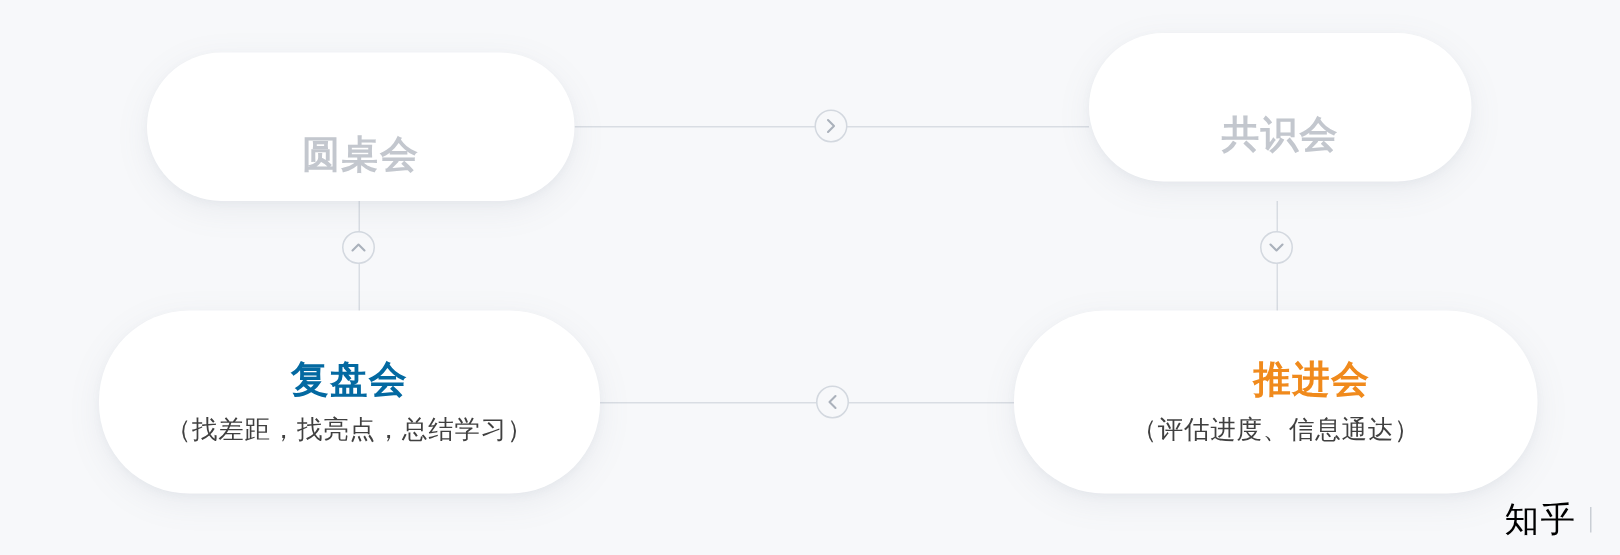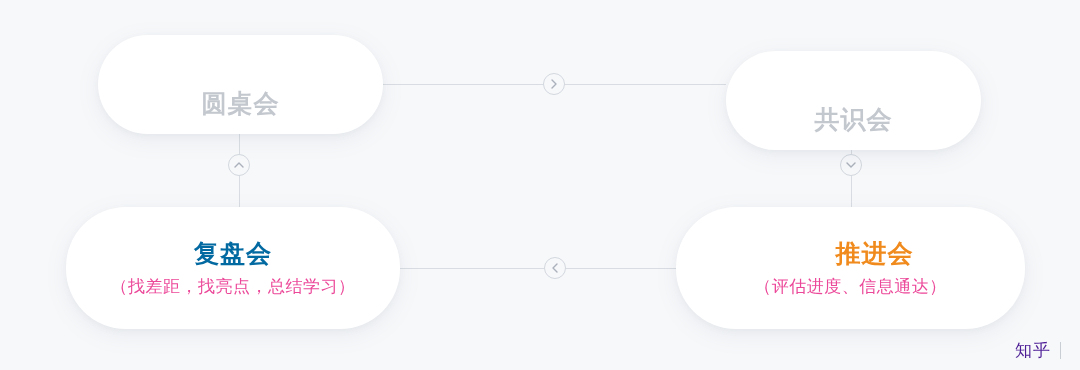--- a/index.html
+++ b/index.html
@@ -64,51 +64,51 @@
                 0 2px 6px rgba(120, 130, 150, 0.06);
   }
   .node-title {
     font-size: 25px;
     font-weight: bold;
     letter-spacing: 1px;
     line-height: 1.2;
   }
   .node-sub {
     font-size: 17px;
-    color: #ec4899;
+    color: #404040;
     margin-top: 8px;
     letter-spacing: 0.5px;
     line-height: 1.3;
   }
 
   .title-muted { color: #c3c7ce; margin-top: 36px; }
   .title-blue  { color: #0369a1; }
   .title-orange{ color: #f08a1c; margin-left: 48px; }
 
   
   #node-roundtable   { left: 98px;  top: 35px;  width: 285px; height: 99px; }
-  #node-consensus    { left: 726px; top: 51px;  width: 255px; height: 99px; }
+  #node-consensus    { left: 726px; top: 22px;  width: 255px; height: 99px; }
   #node-review       { left: 66px;  top: 207px; width: 334px; height: 122px; }
   #node-promotion    { left: 676px; top: 207px; width: 349px; height: 122px; }
 
   
   .watermark {
     position: absolute;
     right: 16px;
     bottom: 8px;
     display: flex;
     align-items: center;
     gap: 6px;
     font-size: 19px;
     color: #9aa0a8;
     letter-spacing: 0.5px;
   }
   .watermark .zh-logo {
-    color: #4c1d95;
-    font-size: 17px;
+    color: #000000;
+    font-size: 23px;
     letter-spacing: 1px;
   }
   .watermark .divider {
     width: 1px;
     height: 17px;
     background: #c9ced4;
     margin: 0 3px;
   }
 </style>
 </head>

